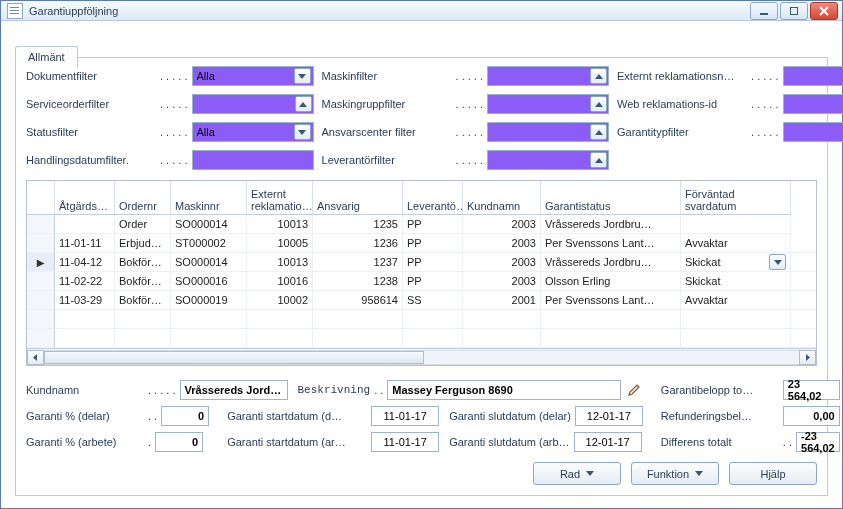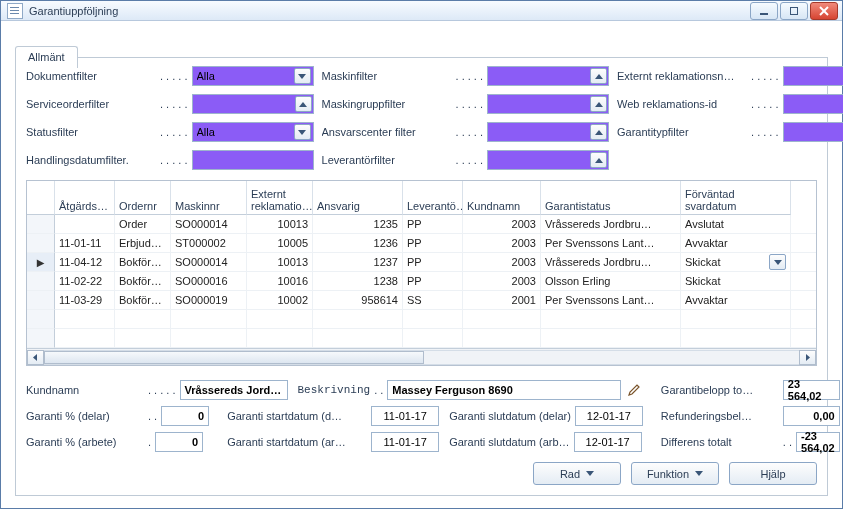--- a/index.html
+++ b/index.html
@@ -335,21 +335,20 @@
             <div class="grid-row">
               <div class="gc rowhdr"></div>
               <div class="gc"></div>
               <div class="gc">Order</div>
               <div class="gc">SO000014</div>
               <div class="gc num">10013</div>
               <div class="gc num">1235</div>
               <div class="gc">PP</div>
               <div class="gc num">2003</div>
               <div class="gc">Vråssereds Jordbru…</div>
-              <div class="gc">Avslutat</div>
               <div class="gc"></div>
             </div>
             <div class="grid-row">
               <div class="gc rowhdr"></div>
               <div class="gc">11-01-11</div>
               <div class="gc">Erbjud…</div>
               <div class="gc">ST000002</div>
               <div class="gc num">10005</div>
               <div class="gc num">1236</div>
               <div class="gc">PP</div>

